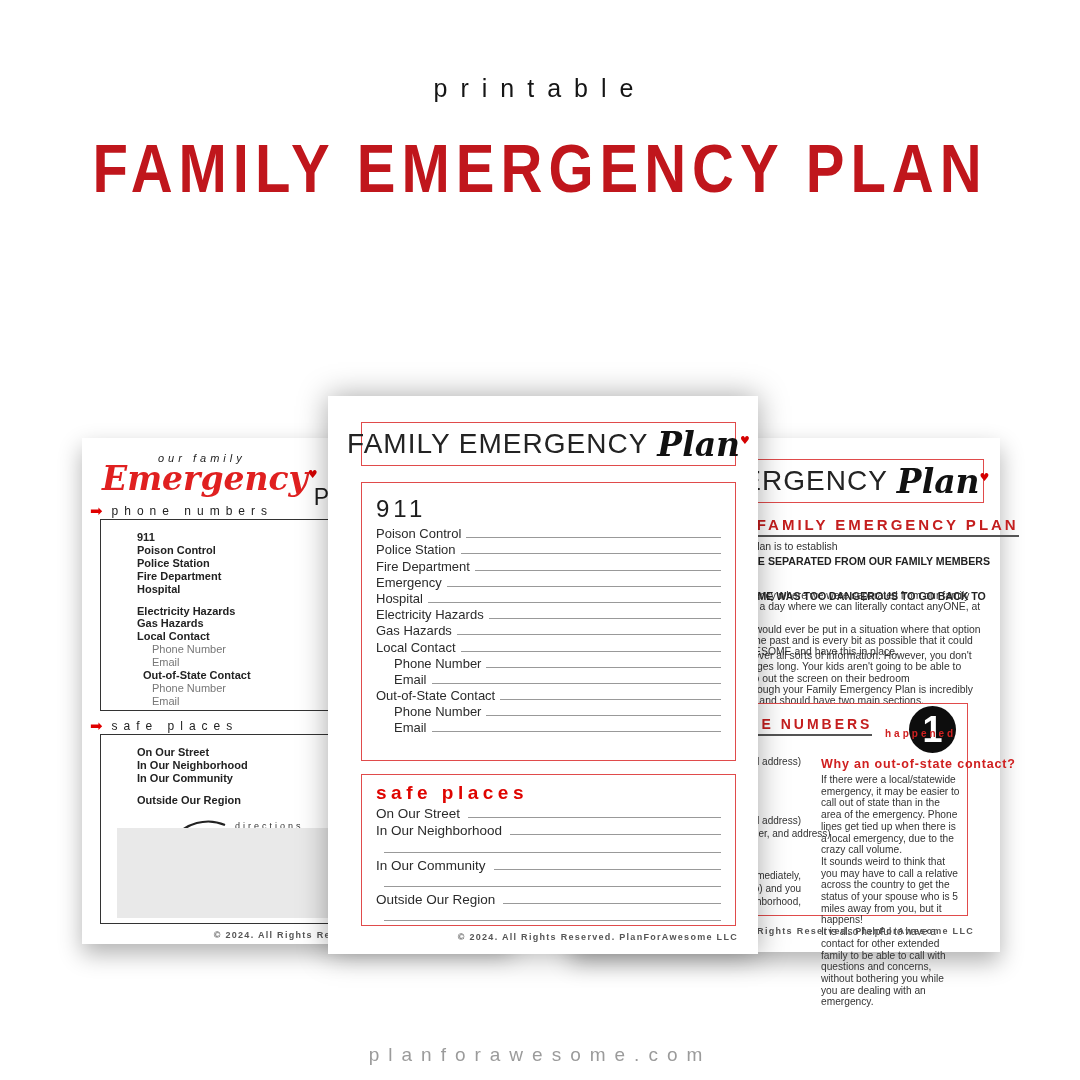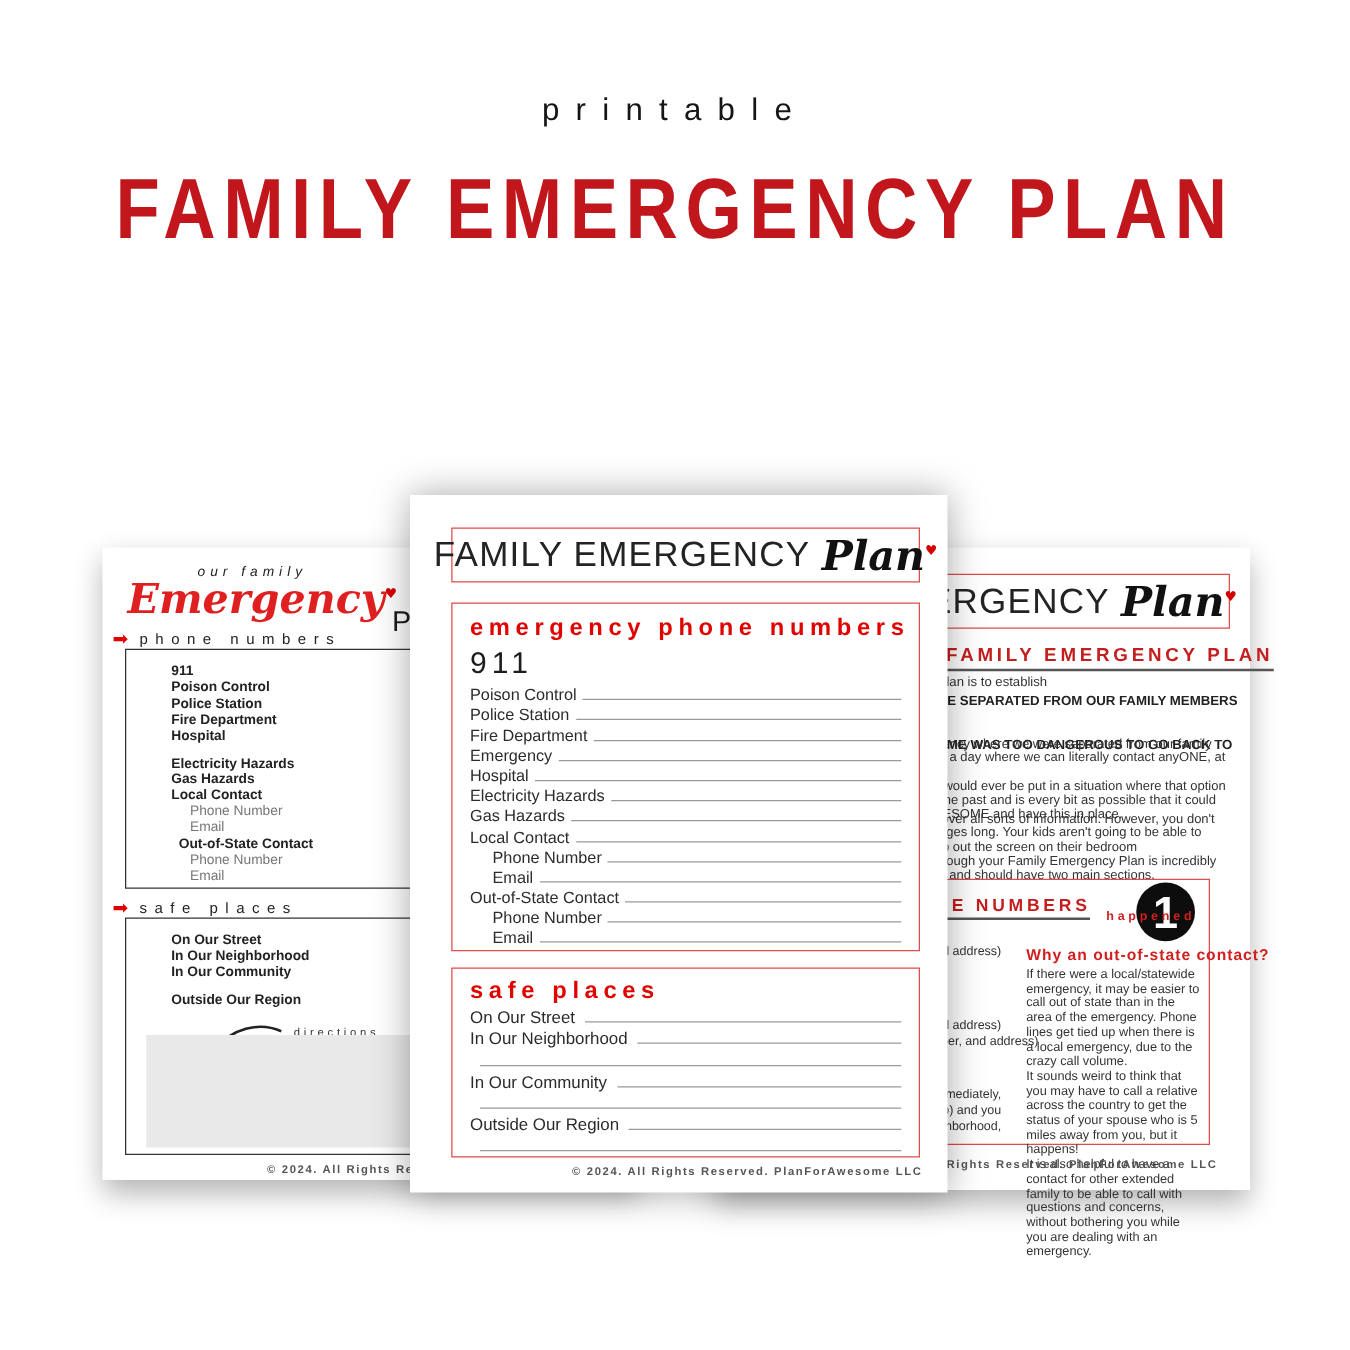--- a/index.html
+++ b/index.html
@@ -219,21 +219,20 @@
     <div class="page-footer r-footer">© 2024. All Rights Reserved. PlanForAwesome LLC</div>
   </div>
 
   <div class="sheet center">
     <div class="c-header redrule">
       <span class="main">FAMILY EMERGENCY</span>
       <span class="script"><span>Plan</span><span class="heart">♥</span></span>
     </div>
 
     <div class="c-box1 redrule">
-      <div class="c-heading">emergency phone numbers</div>
       <div class="c-911">911</div>
       <div id="c-phone-rows">
           <div class="c-row">
             <span class="lbl">Poison Control</span>
             <span class="rule"></span>
           </div>
           <div class="c-row">
             <span class="lbl">Police Station</span>
             <span class="rule"></span>
           </div>
@@ -311,13 +310,14 @@
           </div>
           <div class="c-row2">
             <span class="rule"></span>
           </div>
         </div>
     </div>
 
     <div class="page-footer c-footer">© 2024. All Rights Reserved. PlanForAwesome LLC</div>
   </div>
 
+  <div class="site-url">planforawesome.com</div>
 </div>
 
 </body></html>

